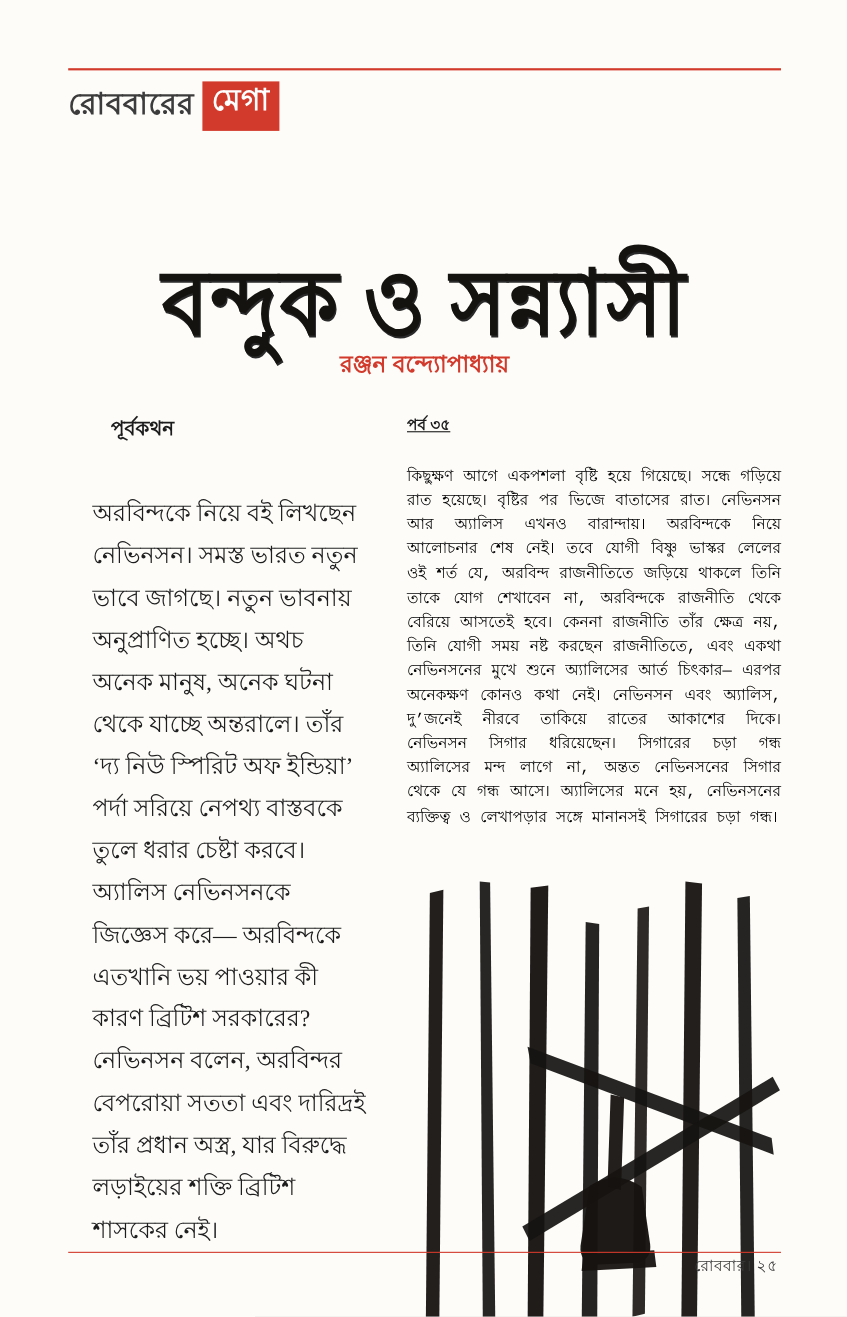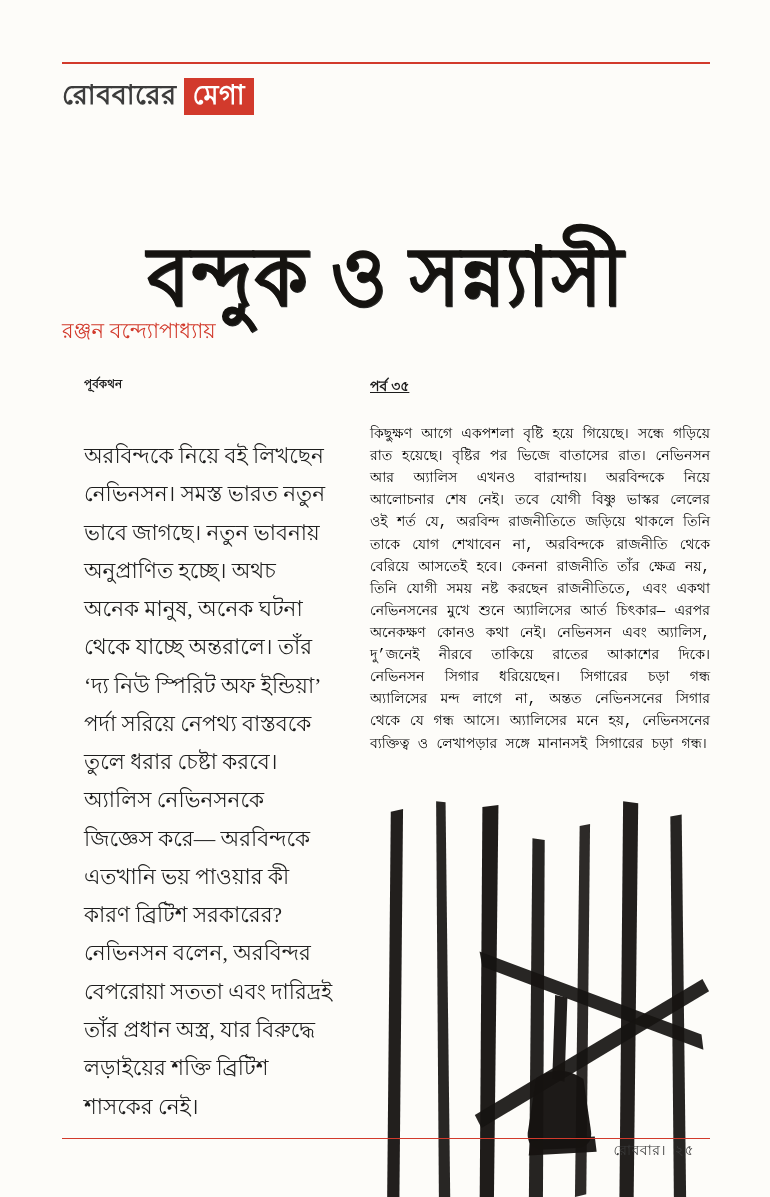--- a/index.html
+++ b/index.html
@@ -16,53 +16,54 @@
   .inner{position:absolute;left:62px;right:60px;top:0;bottom:0;}
 
   .top-rule{
     position:absolute;left:0;right:0;top:62px;
     height:2px;background:var(--accent,#d23a2c);
   }
   .masthead{
     position:absolute;left:0;top:74px;
     font-family:"Liberation Sans","DejaVu Sans",sans-serif;
     font-size:27px;font-weight:bold;letter-spacing:.5px;
-    display:flex;align-items:center;
+    display:flex;
   }
   .masthead .prefix{color:#3c3c3c;}
   .masthead .highlight{
     background:var(--accent,#d23a2c);color:#fff;
     padding:1px 9px 3px 9px;margin-left:7px;line-height:1.2;
   }
 
   .article-title{
     position:absolute;left:0;right:0;top:185px;
     text-align:center;
     font-size:76px;font-weight:bold;color:#151310;
     letter-spacing:2px;line-height:1.1;
     transform:scaleY(1.08);
     text-shadow:1px 1px 0 #2a2a2a;
   }
   .byline{
     position:absolute;left:0;right:0;top:315px;
+    text-align:center;
     font-family:"Liberation Sans","DejaVu Sans",sans-serif;
-    font-size:21px;font-weight:normal;color:var(--accent,#d23a2c);
+    font-size:21px;font-weight:bold;color:var(--accent,#d23a2c);
   }
 
   .columns{
     position:absolute;left:22px;right:0;top:375px;
     display:flex;gap:34px;
   }
   .col-left{width:252px;flex:0 0 252px;}
   .col-right{flex:1;min-width:0;}
 
   .prologue-heading{
     font-family:"Liberation Sans","DejaVu Sans",sans-serif;
-    font-size:12px;font-weight:bold;color:#1c1c1c;
-    margin:0 0 42px 0;
+    font-size:18px;font-weight:bold;color:#1c1c1c;
+    margin:0 0 42px 17px;
   }
   .prologue-body{
     font-size:21.5px;line-height:1.78;color:#1e1e1e;
     text-align:left;
   }
 
   .episode-label{
     font-family:"Liberation Sans","DejaVu Sans",sans-serif;
     font-size:14px;font-weight:bold;color:#1c1c1c;
     margin:0 0 24px 0;
@@ -79,22 +80,22 @@
     width:100%;height:460px;
     display:flex;justify-content:center;
   }
   .illustration-wrap svg{width:352px;height:460px;}
 
   .footer-rule{
     position:absolute;left:0;right:0;bottom:58px;
     height:1.5px;background:var(--accent,#d23a2c);
   }
   .footer-text{
-    position:absolute;right:16px;bottom:34px;
-    font-family:Liberation Mono, monospace;
+    position:absolute;right:3px;bottom:34px;
+    font-family:Liberation Sans, sans-serif;
     font-size:14px;color:#3a3a3a;letter-spacing:.5px;
   }
 </style>
 </head>
 <body>
 
 <div class="page">
   <div class="inner">
 
     <div class="top-rule"></div>

